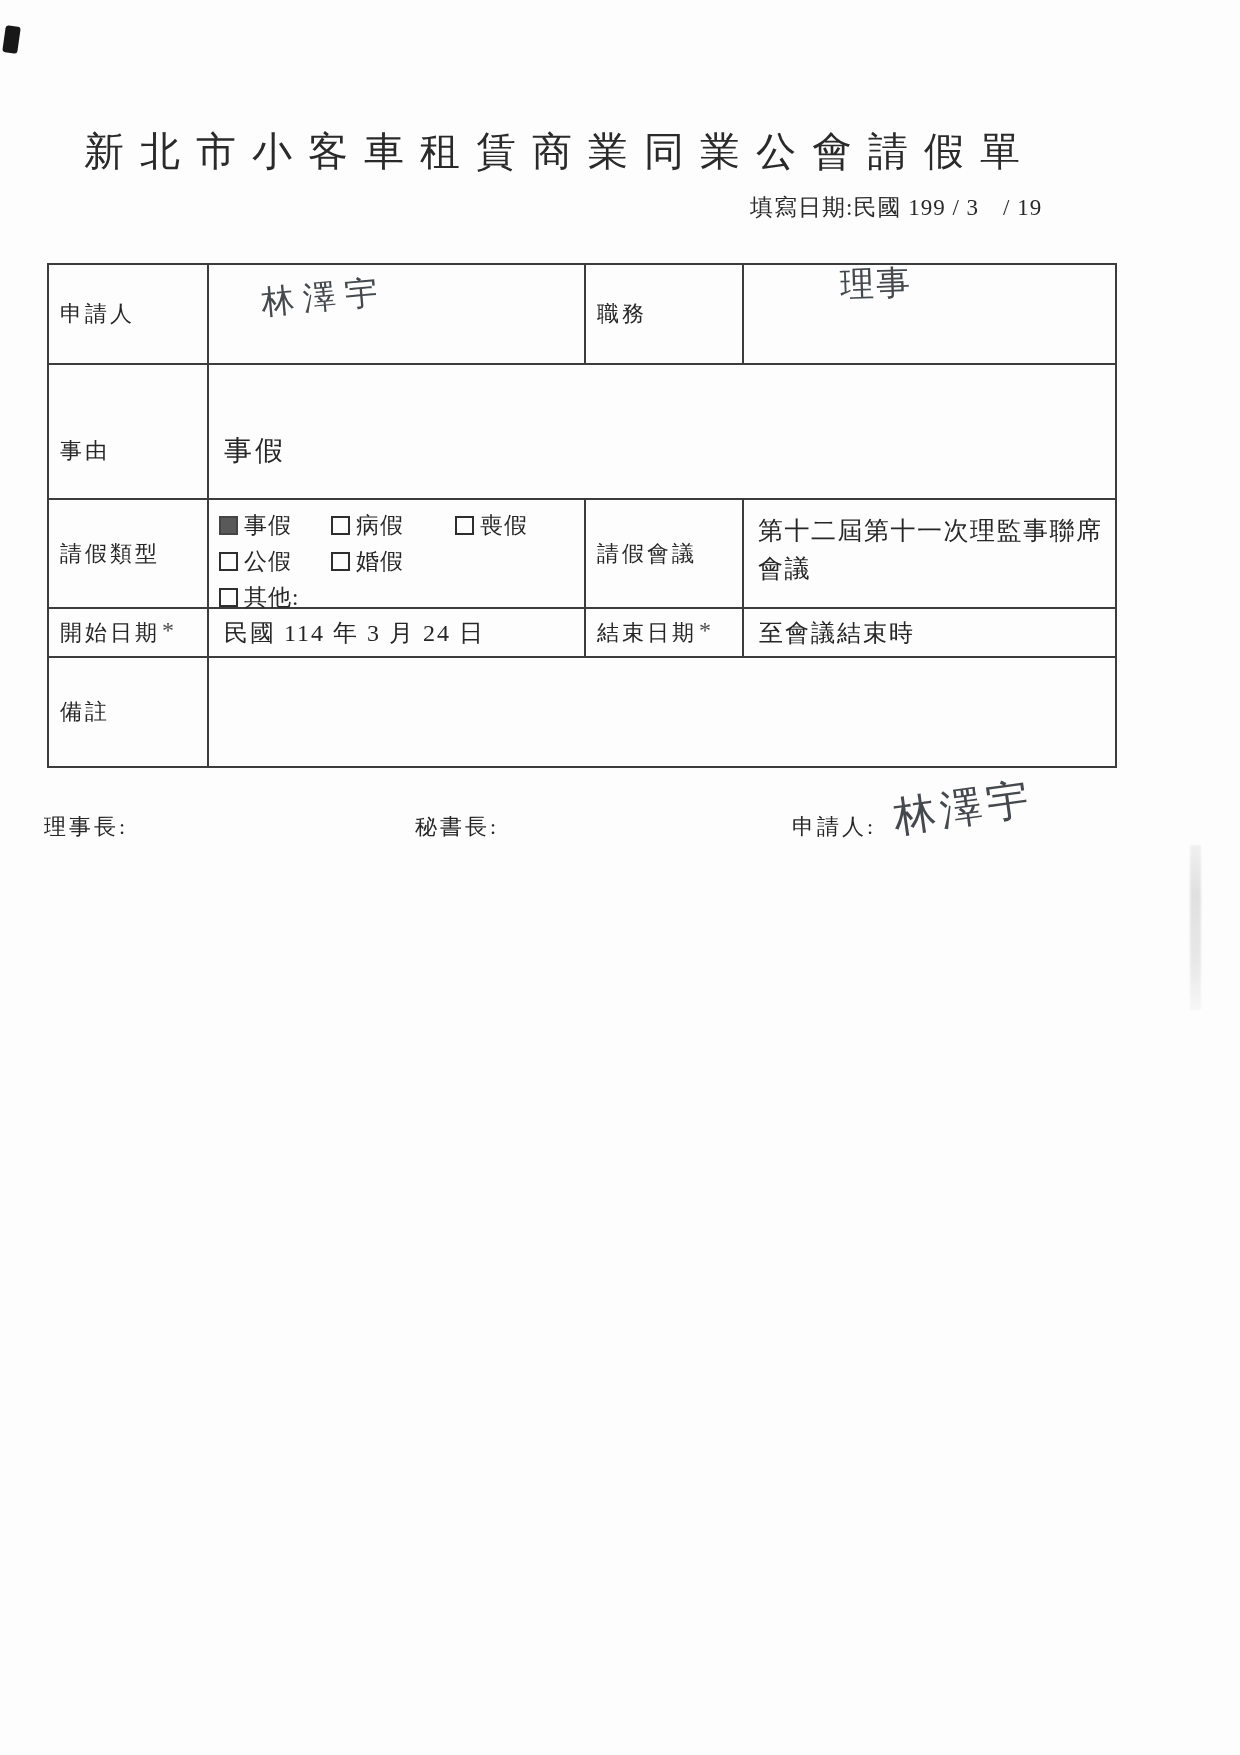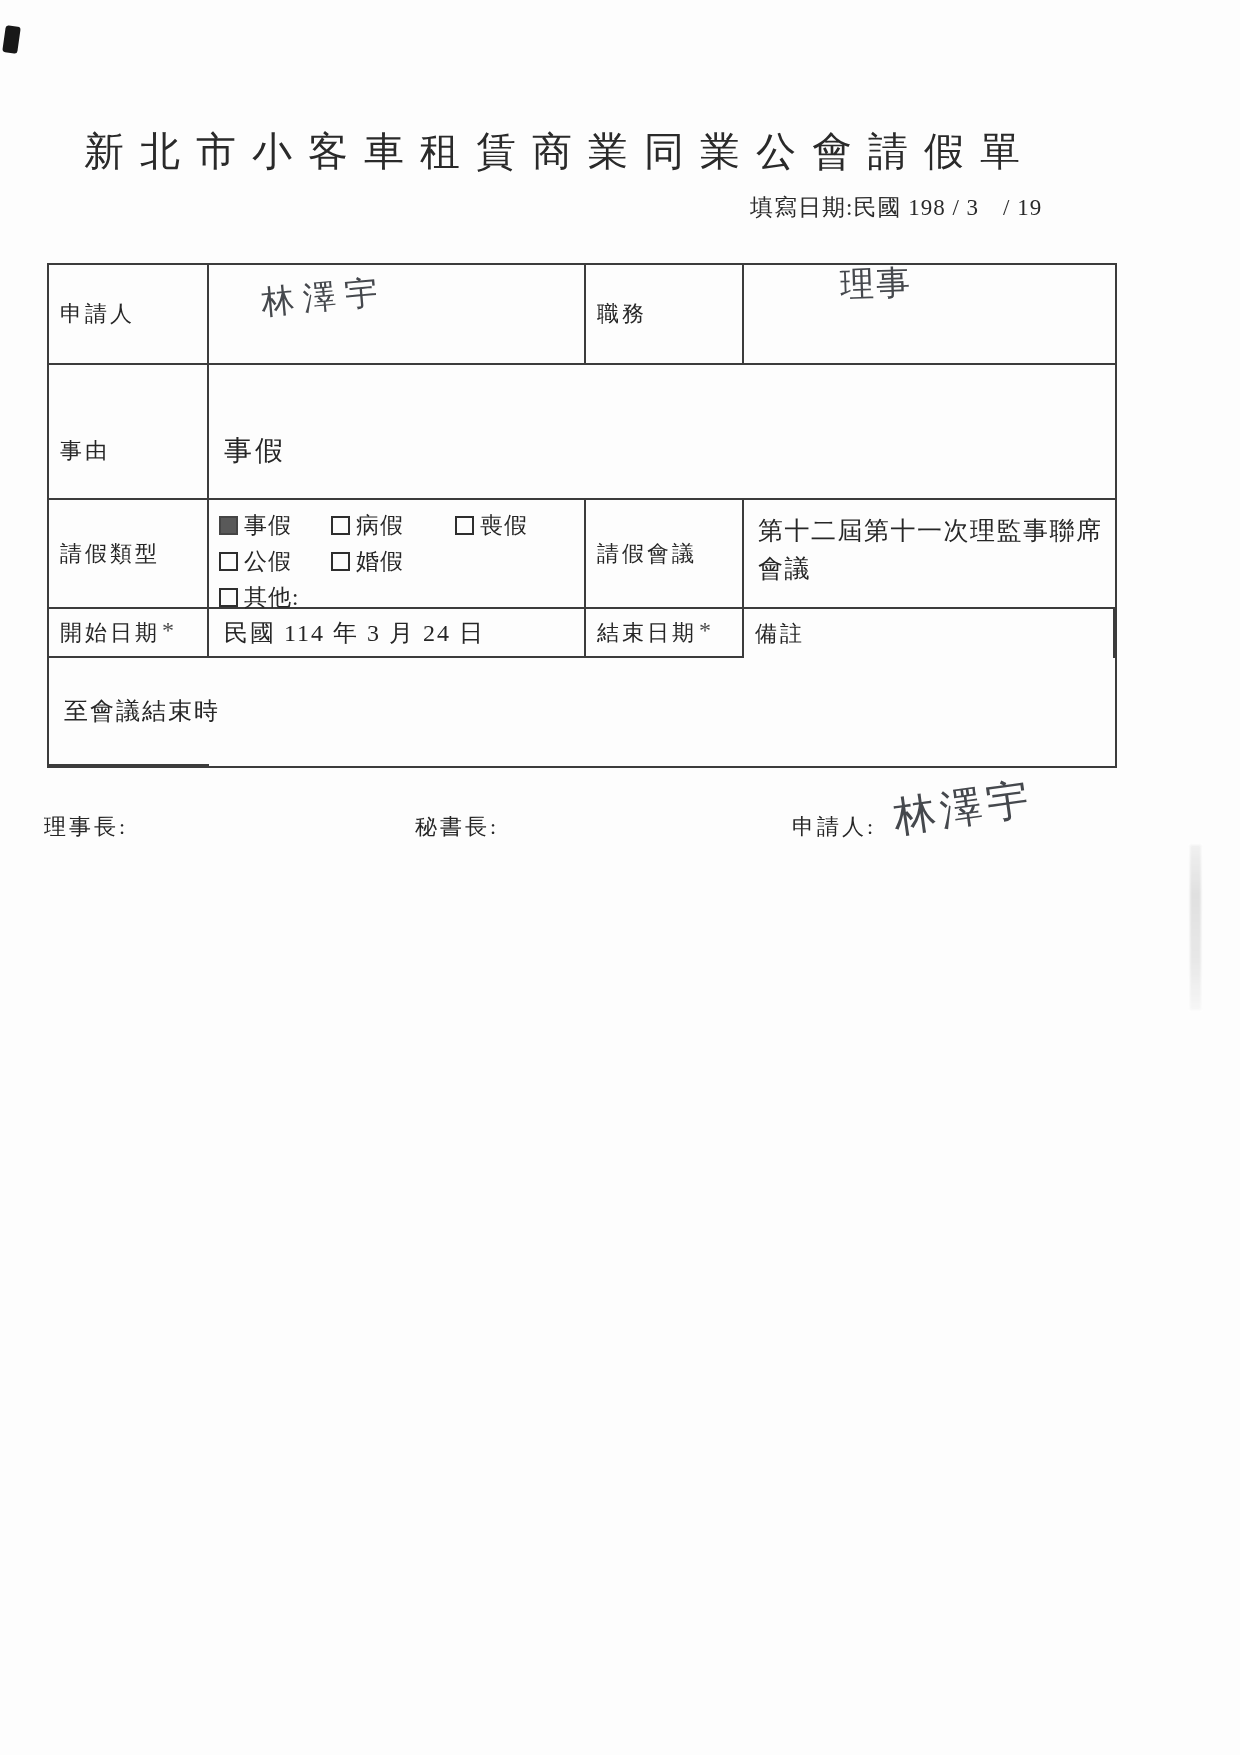--- a/index.html
+++ b/index.html
@@ -73,21 +73,21 @@
   }
 </style>
 </head>
 <body>
 
 <div class="page">
 
   <div class="artifact-corner"></div>
 
   <div class="title">新北市小客車租賃商業同業公會請假單</div>
-  <div class="fill-date">填寫日期:民國 198 / 3　/ 19</div>
+  <div class="fill-date">填寫日期:民國 199 / 3　/ 19</div>
 
   <div class="form-table">
 
     <div class="cell lab">申請人</div>
     <div class="cell">
       <span class="hand hand-name1">林澤宇</span>
     </div>
     <div class="cell lab">職務</div>
     <div class="cell last-col">
       <span class="hand hand-pos">理事</span>
@@ -129,23 +129,23 @@
 
     <div class="cell lab">
       <span>開始日期</span>
         <span class="marker">*</span>
     </div>
     <div class="cell val">民國 114 年 3 月 24 日</div>
     <div class="cell lab">
       <span>結束日期</span>
         <span class="marker">*</span>
     </div>
+    <div class="cell last-col val">至會議結束時</div>
+
     <div class="cell lab last-row">備註</div>
-
-    <div class="cell last-col val">至會議結束時</div>
     <div class="cell span3 last-col last-row val"></div>
 
   </div>
 
   <div class="sig-label sig-chair">理事長:</div>
   <div class="sig-label sig-sec">秘書長:</div>
   <div class="sig-label sig-app">申請人:</div>
   <div class="hand hand-sig">林澤宇</div>
 
   <div class="artifact-streak"></div>

